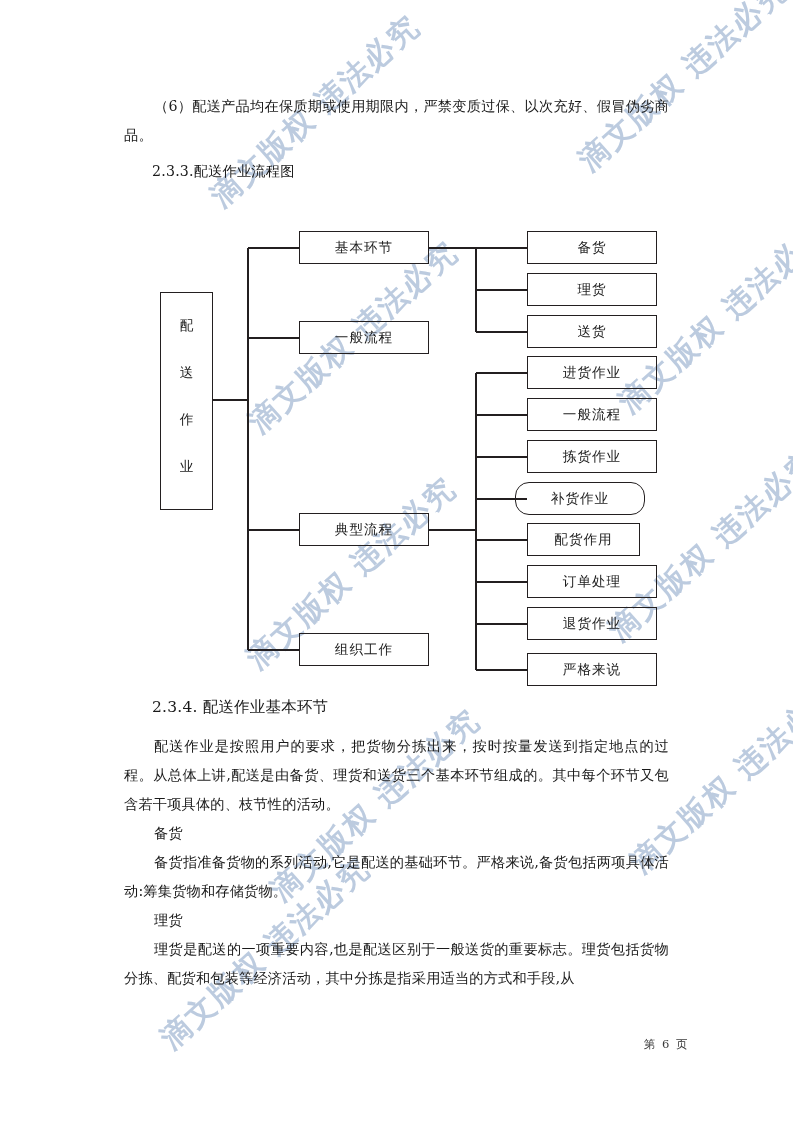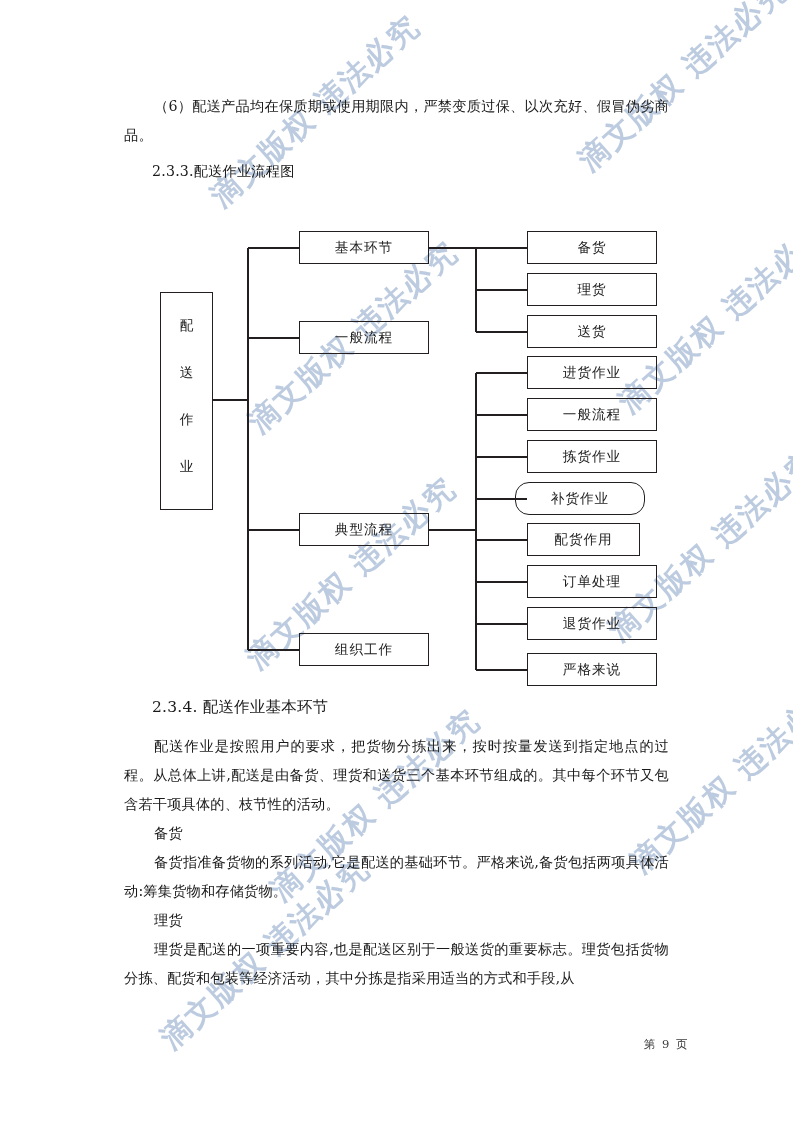--- a/index.html
+++ b/index.html
@@ -149,21 +149,21 @@
 
     <div class="para" style="top:819px; text-indent:30px;">备货</div>
 
     <div class="para indent" style="top:848px;">备货指准备货物的系列活动‚它是配送的基础环节。严格来说‚备货包括两项具体活动:筹集货物和存储货物。</div>
 
     <div class="para" style="top:906px; text-indent:30px;">理货</div>
 
     <div class="para indent" style="top:935px;">理货是配送的一项重要内容‚也是配送区别于一般送货的重要标志。理货包括货物分拣、配货和包装等经济活动，其中分拣是指采用适当的方式和手段‚从</div>
   </div>
 
-  <div id="footer">第 9 页</div>
+  <div id="footer">第 6 页</div>
 
   <div id="diagram">
 
     <svg class="wires" viewBox="0 0 793 500">
       <g stroke="#231f20" stroke-width="1.1" fill="none" shape-rendering="crispEdges">
 
         <path d="M 213 204 L 248 204"></path>
 
         <path d="M 248 52 L 248 454"></path>
 

